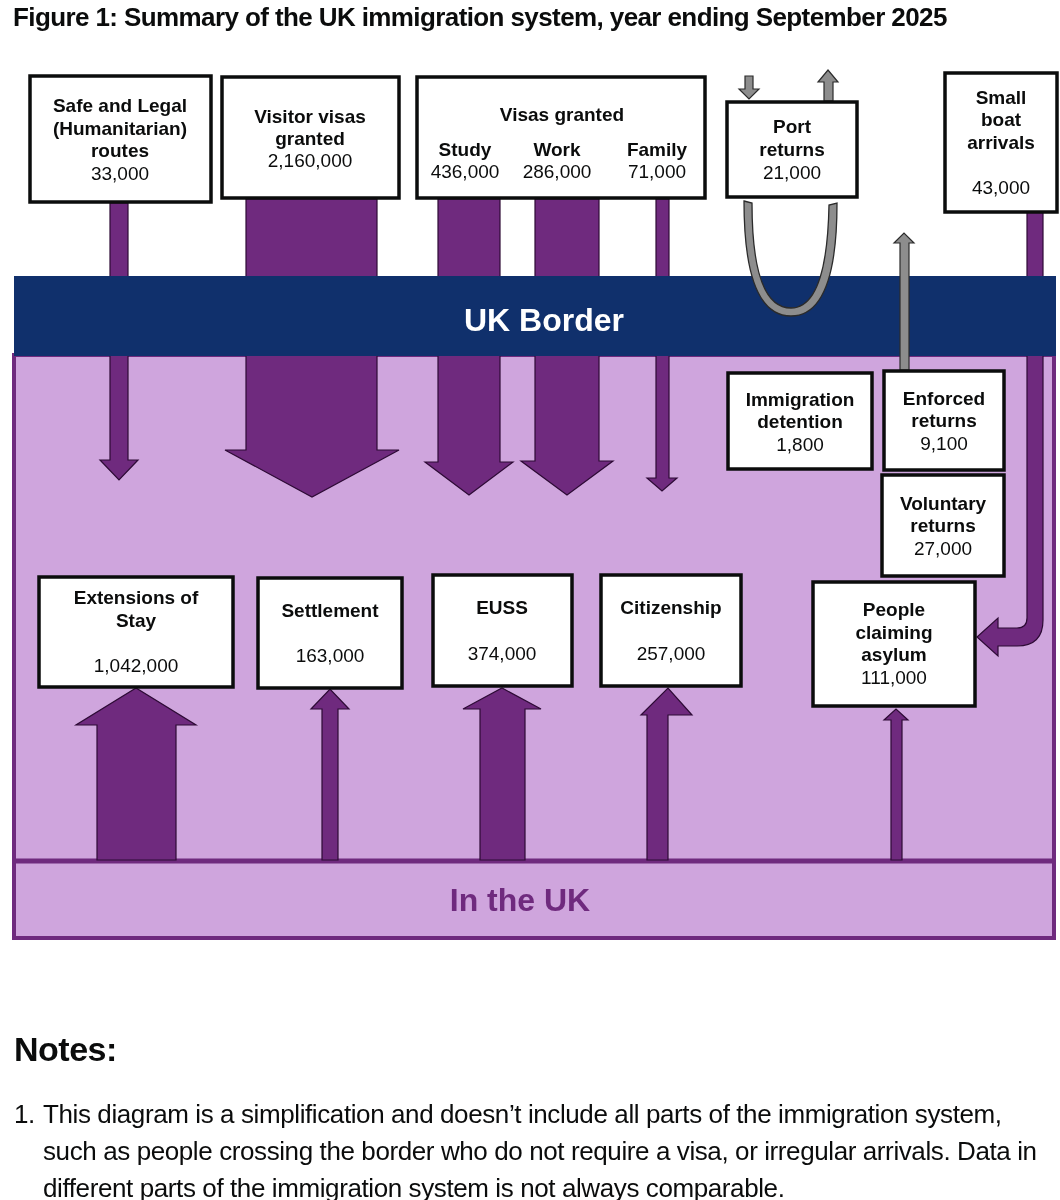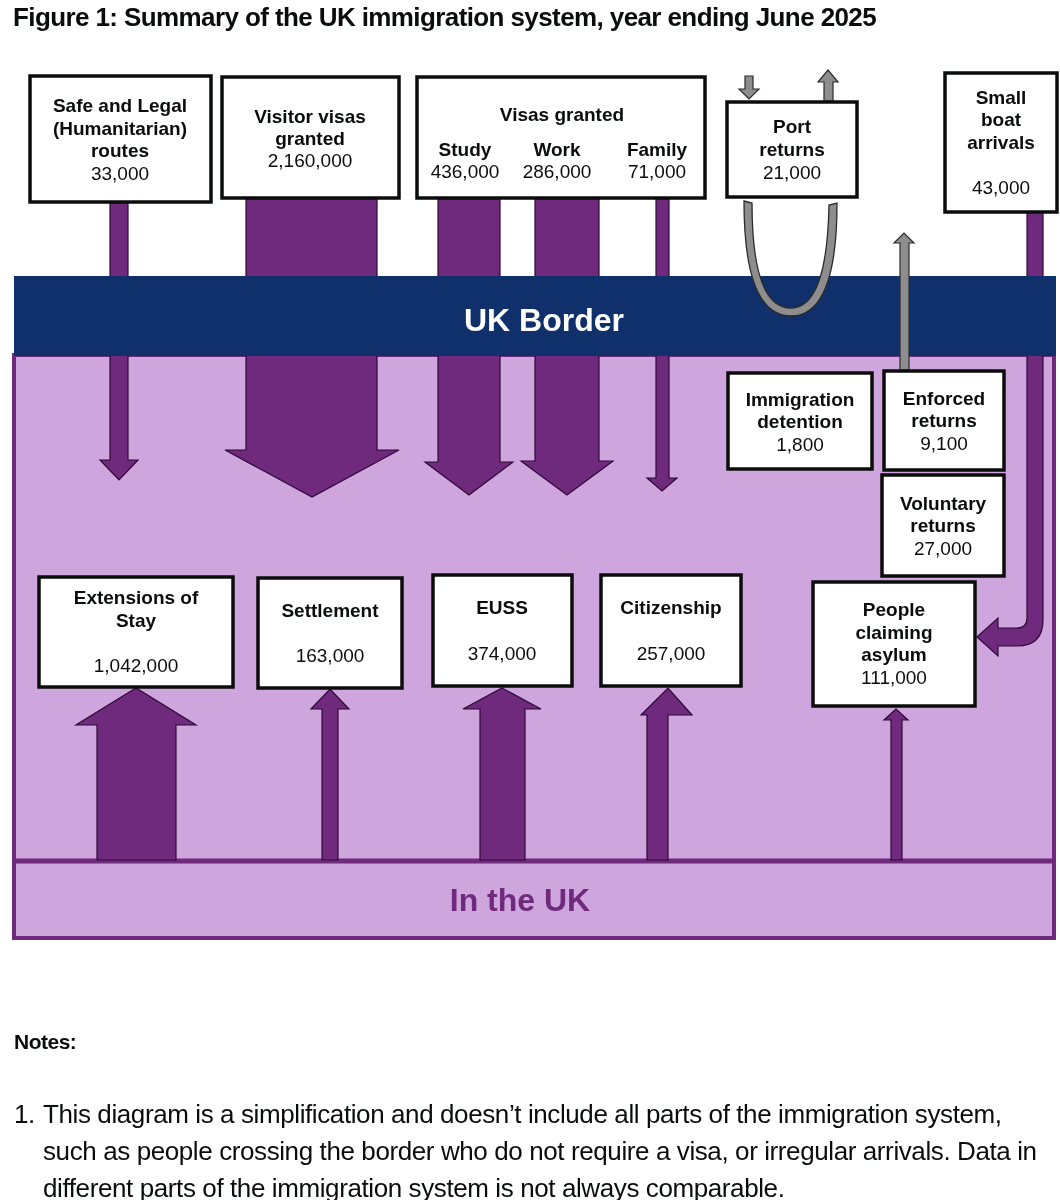--- a/index.html
+++ b/index.html
@@ -4,29 +4,29 @@
 <style>
   html, body { margin: 0; padding: 0; background: #ffffff; }
   body { width: 1060px; height: 1200px; position: relative; overflow: hidden; font-family: "Liberation Sans", sans-serif; color: #0b0c0c; }
   .fig-title { position: absolute; left: 13px; top: 2px; font-size: 26px; font-weight: bold; letter-spacing: -0.6px; font-family: "Liberation Sans", sans-serif; }
   svg.diagram { position: absolute; left: 0; top: 0; }
   .box { fill: #ffffff; stroke: #0b0c0c; stroke-width: 3.5; }
   .lbl { font-family: "Liberation Sans", sans-serif; font-size: 19px; font-weight: bold; fill: #0b0c0c; text-anchor: middle; }
   .num { font-family: "Liberation Sans", sans-serif; font-size: 19px; fill: #0b0c0c; text-anchor: middle; }
   .purple { fill: #6f2a7e; stroke: #2d0a35; stroke-width: 1.2; }
   .grey { fill: #8d8d8d; stroke: #2b2b2b; stroke-width: 1.2; }
-  .notes-h { position: absolute; left: 14px; top: 1030px; font-size: 21px; font-weight: bold; letter-spacing: -0.5px; }
+  .notes-h { position: absolute; left: 14px; top: 1030px; font-size: 34px; font-weight: bold; letter-spacing: -0.5px; }
   .notes-list { position: absolute; left: 14px; top: 1096px; width: 1040px; font-size: 26px; line-height: 37px; margin: 0; padding: 0; list-style: none; }
   .notes-list li { position: relative; padding-left: 29px; letter-spacing: -0.4px; }
   .notes-list .marker { position: absolute; left: 0; top: 0; }
 </style>
 </head>
 <body>
 
-<div class="fig-title">Figure 1: Summary of the UK immigration system, year ending June 2025</div>
+<div class="fig-title">Figure 1: Summary of the UK immigration system, year ending September 2025</div>
 
 <svg class="diagram" width="1060" height="960" viewBox="0 0 1060 960">
 
   <rect x="14" y="355" width="1040" height="583" fill="#cfa5dd" stroke="#6f2a7e" stroke-width="4"></rect>
   <line x1="14" y1="861" x2="1054" y2="861" stroke="#6f2a7e" stroke-width="5"></line>
 
   <polygon class="purple" points="110,203 128,203 128,460 138,460 119,480 100,460 110,460"></polygon>
   <polygon class="purple" points="246,199 377,199 377,450 399,450 312,497 225,450 246,450"></polygon>
   <polygon class="purple" points="438,199 500,199 500,462 513,462 469,495 425,462 438,462"></polygon>
   <polygon class="purple" points="535,199 599,199 599,461 613,461 567,495 521,461 535,461"></polygon>

